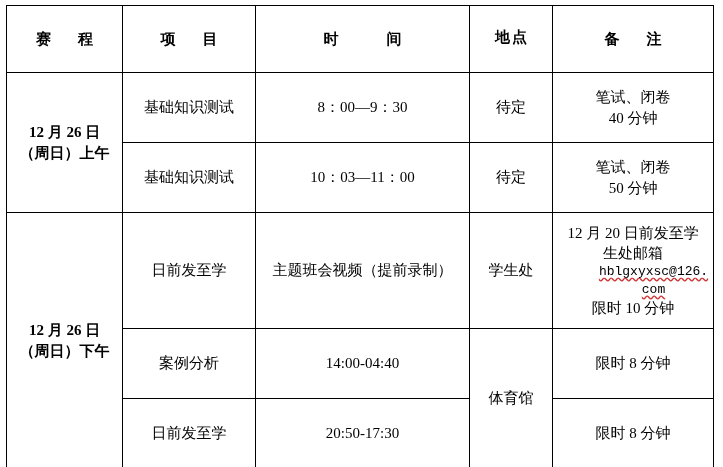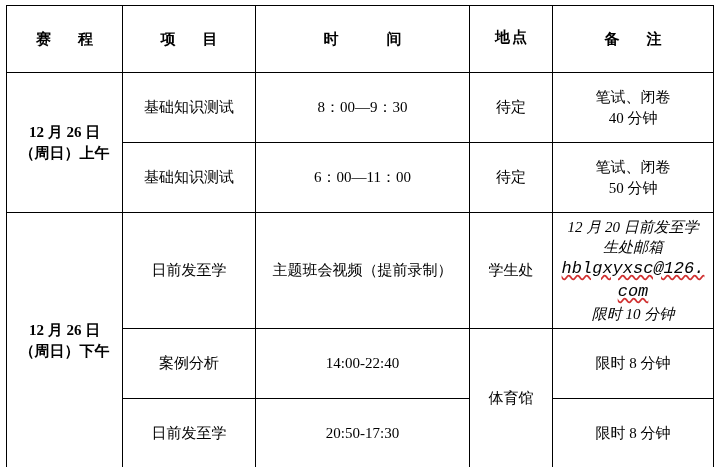--- a/index.html
+++ b/index.html
@@ -62,30 +62,30 @@
     line-height: 1.5;
   }
   .two-line {
     display: block;
   }
   .note-lines {
     line-height: 1.45;
   }
   .mono-mail {
     font-family: "Liberation Mono", "DejaVu Sans Mono", monospace;
-    font-size: 17px;
+    font-size: 13px;
     text-decoration: underline;
     text-decoration-style: wavy;
     text-decoration-color: #d03030;
     text-underline-offset: 2px;
     word-break: break-all;
+    margin-left: 41px;
   }
   .left-ish {
     text-align: center;
-    font-style: italic;
   }
   .nowrap { white-space: nowrap; font-weight: bold; }
 </style>
 </head>
 <body>
 
 <div class="sheet">
   <table class="schedule">
     <colgroup>
       <col class="c0">
@@ -111,21 +111,21 @@
         <td>基础知识测试</td>
         <td>8：00—9：30</td>
         <td>待定</td>
         <td class="note-lines">
           <span class="two-line">笔试、闭卷</span>
           <span class="two-line">40 分钟</span>
         </td>
       </tr>
       <tr class="r-tall">
         <td>基础知识测试</td>
-        <td>6：00—11：00</td>
+        <td>10：03—11：00</td>
         <td>待定</td>
         <td class="note-lines">
           <span class="two-line">笔试、闭卷</span>
           <span class="two-line">50 分钟</span>
         </td>
       </tr>
 
       <tr class="r-big">
         <td class="daycell" rowspan="3">
           <span class="two-line nowrap">12 月 26 日</span>
@@ -136,21 +136,21 @@
         <td>学生处</td>
         <td class="note-lines left-ish">
           <span class="two-line">12 月 20 日前发至学</span>
           <span class="two-line">生处邮箱</span>
           <span class="two-line mono-mail">hblgxyxsc@126.com</span>
           <span class="two-line">限时 10 分钟</span>
         </td>
       </tr>
       <tr class="r-mid">
         <td>案例分析</td>
-        <td>14:00-22:40</td>
+        <td>14:00-04:40</td>
         <td rowspan="2">体育馆</td>
         <td class="note-lines">限时 8 分钟</td>
       </tr>
       <tr class="r-mid">
         <td>日前发至学</td>
         <td>20:50-17:30</td>
         <td class="note-lines">限时 8 分钟</td>
       </tr>
     </tbody>
   </table>

